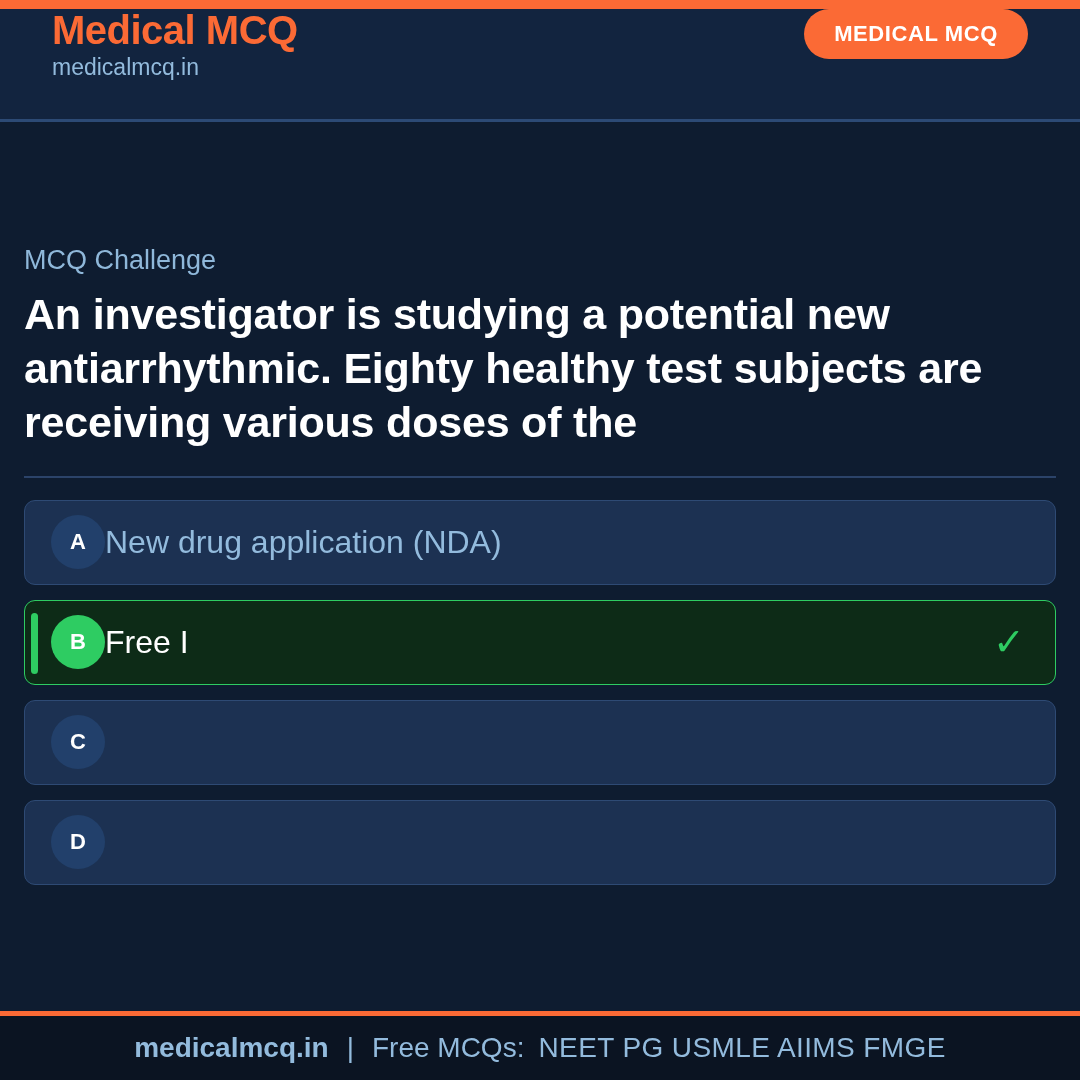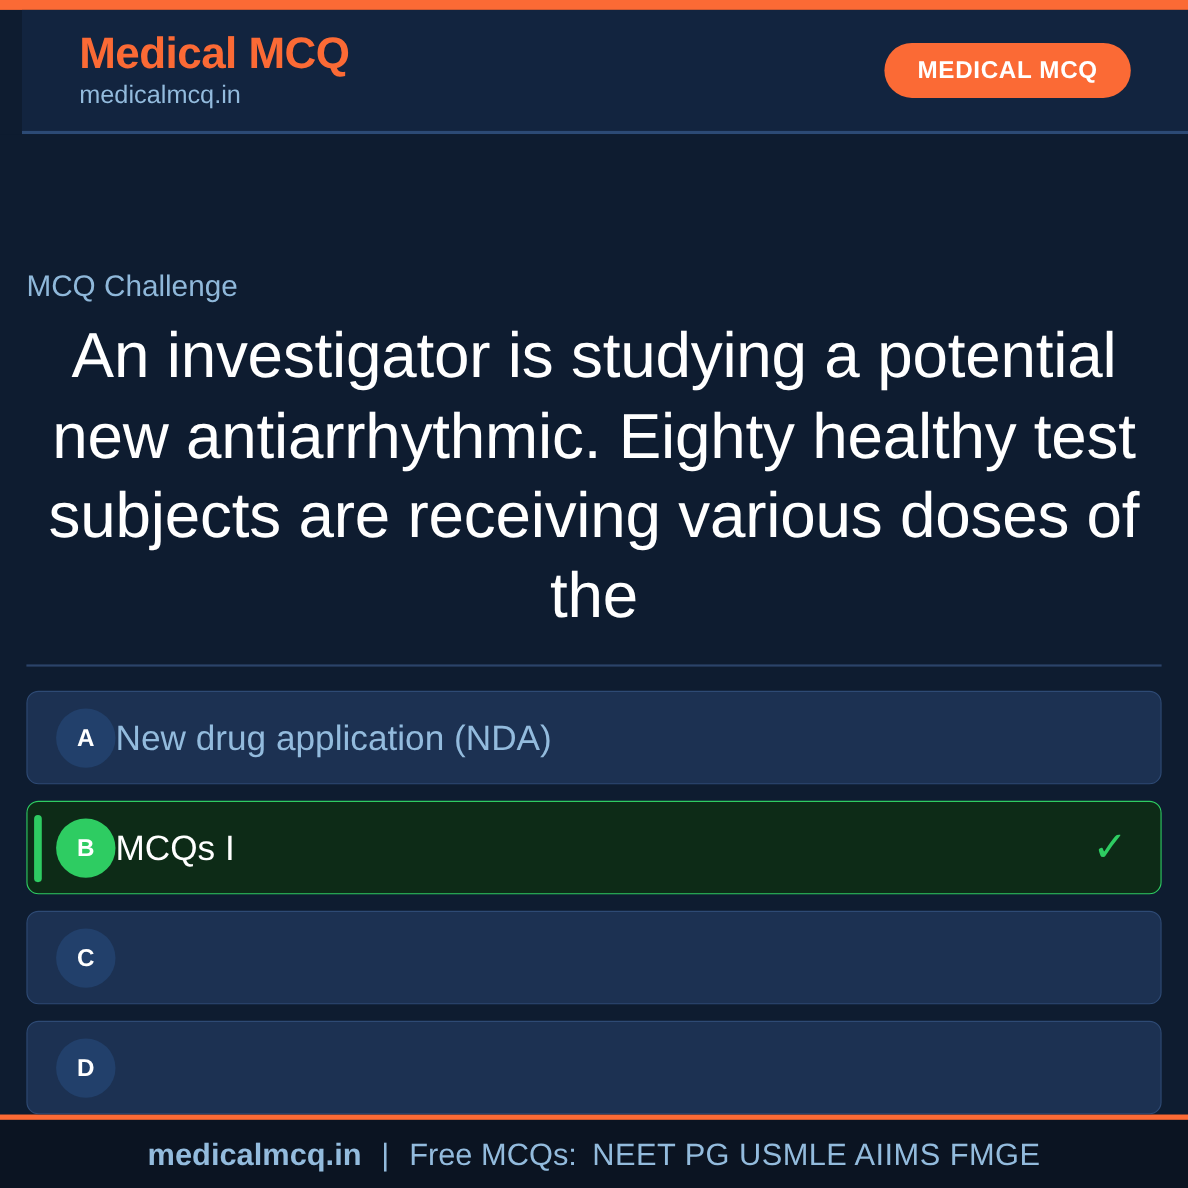--- a/index.html
+++ b/index.html
@@ -26,24 +26,23 @@
   }
 
   
   .header {
     flex:0 0 auto;
     height:113px;
     background:#12243F;
     border-bottom:3px solid #2C4straightforward;
     border-bottom:3px solid #2C4A75;
     display:flex;
-    align-items:center;
+    align-items:flex-start;
     justify-content:space-between;
     padding:0 52px;
-    margin-left:20px;
   }
   .brand-block { display:flex; flex-direction:column; justify-content:center; gap:2px; }
   .brand-title {
     font-size:40px; font-weight:bold; color:#FB6A35;
     letter-spacing:-0.5px; line-height:1.08;
   }
   .brand-url {
     font-size:23px; color:#93BBDD; line-height:1.15;
   }
   .brand-badge {
@@ -69,26 +68,25 @@
 
   .kicker {
     margin-top:122px;
     font-size:27px;
     color:#8FB8DA;
     line-height:1.2;
   }
 
   .question {
     margin-top:12px;
-    font-size:58px;
-    font-weight:normal;
+    font-size:43px;
+    font-weight:bold;
     color:#FFFFFF;
     line-height:1.25;
     letter-spacing:-0.2px;
-    text-align:center;
   }
 
   .divider {
     margin-top:26px;
     height:2px;
     background:#2B4369;
     width:100%;
   }
 
   
@@ -208,21 +206,21 @@
       <div class="option">
 
         <div class="opt-badge">A</div>
         <div class="opt-text">New drug application (NDA)</div>
         <div class="opt-check"></div>
       </div>
 
       <div class="option correct">
         <div class="accent-bar"></div>
         <div class="opt-badge">B</div>
-        <div class="opt-text">MCQs I</div>
+        <div class="opt-text">Free I</div>
         <div class="opt-check">✓</div>
       </div>
 
       <div class="option">
 
         <div class="opt-badge">C</div>
         <div class="opt-check"></div>
       </div>
 
       <div class="option">

